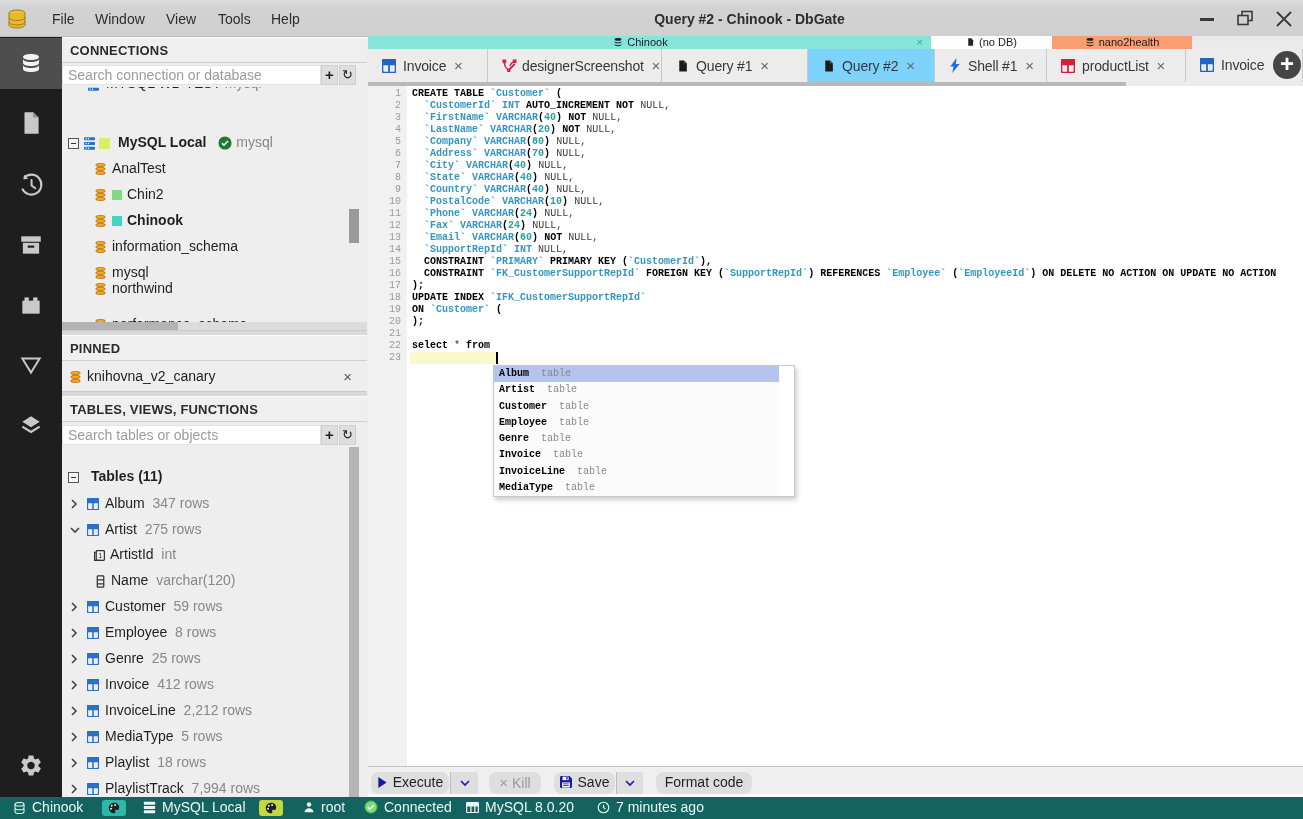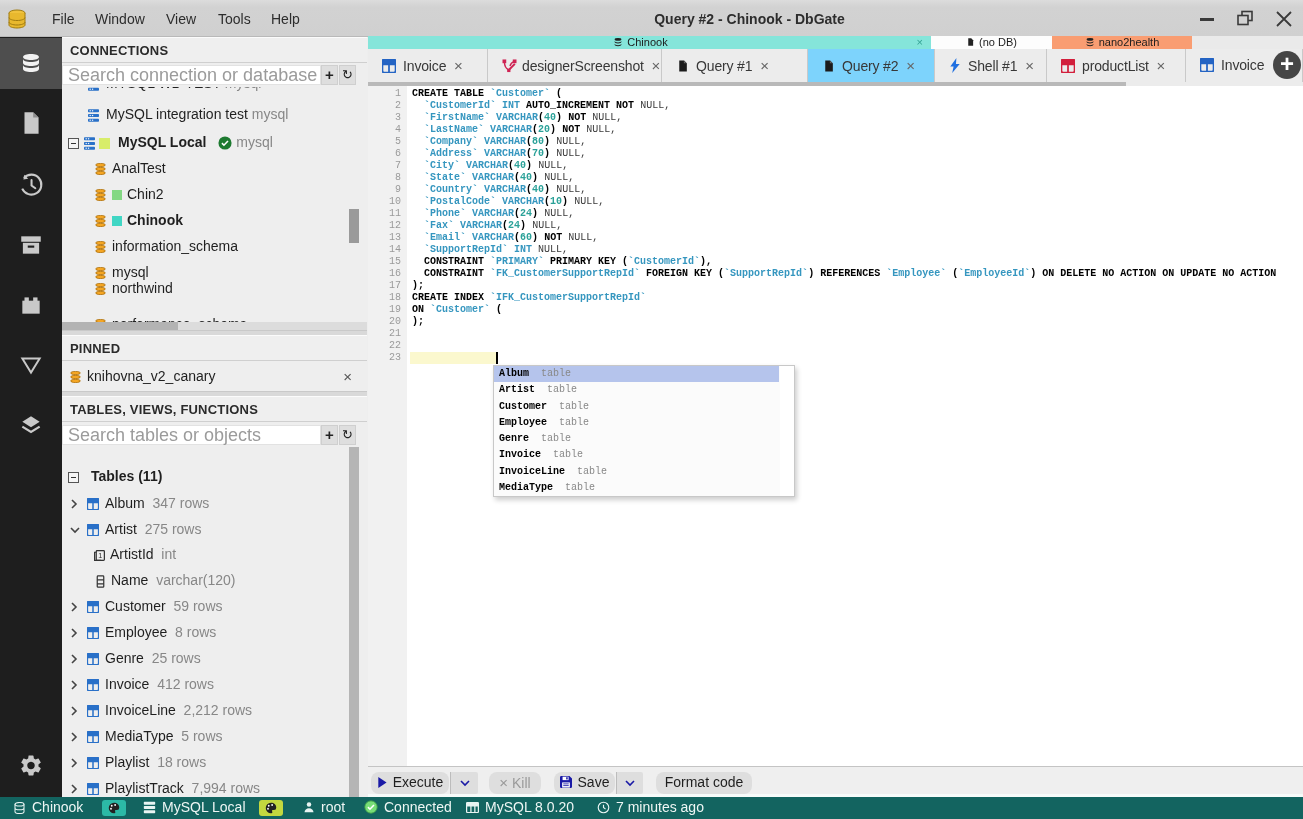--- a/index.html
+++ b/index.html
@@ -14,21 +14,21 @@
 
 
 #iconbar { position:absolute; left:0; top:37px; width:62px; height:760px; background:#1e1e1e; }
 #iconbar .sel { position:absolute; left:0; top:1px; width:62px; height:51px; background:#4e4e4e; }
 #iconbar svg { position:absolute; left:50%; transform:translateX(-50%); }
 
 
 #sidebar { position:absolute; left:62px; top:37px; width:368px; height:760px; background:#eeeeee; border-right:1px solid #c6c6c6; }
 .secth { position:absolute; left:0; width:305px; height:26px; background:#efefef; border-bottom:1px solid #cfcfcf; border-top:1px solid #fbfbfb; font-size:13px; font-weight:bold; color:#2b2b2b; line-height:25px; padding-left:8px; letter-spacing:0.2px;}
 .searchrow { position:absolute; left:0; width:305px; height:20px; }
-.searchrow .inp { position:absolute; left:0; top:0; height:20px; background:#fff; font-size:18px; color:#9b9b9b; line-height:19px; padding-left:5px; border:1px solid #e2e2e2;}
+.searchrow .inp { position:absolute; left:0; top:0; height:20px; background:#fff; font-size:14px; color:#9b9b9b; line-height:19px; padding-left:5px; border:1px solid #e2e2e2;}
 .sbtn { position:absolute; top:0; width:17px; height:20px; background:#dedede; border:1px solid #cfcfcf; color:#222; text-align:center; }
 .row { position:absolute; left:0; width:290px; height:26px; font-size:14px; color:#1f1f1f; white-space:nowrap; }
 .row .gray { color:#878787; }
 .row svg, .row .chip { vertical-align:middle; }
 .divider { position:absolute; left:0; width:305px; background:#d9d9d9; border-top:1px solid #c9c9c9;}
 
 
 #grouprow { position:absolute; left:368px; top:36px; width:935px; height:13px; background:#eaeaea; font-size:11px; color:#1c1c1c;}
 #grouprow .g { position:absolute; top:0; height:13px; text-align:center; line-height:13px; }
 #tabsrow { position:absolute; left:368px; top:49px; width:935px; height:33px; background:#eaeaea; }
@@ -162,37 +162,20 @@
           </g>
           <g fill="#eaf2fb">
             <rect x="2" y="1.2" width="1.6" height="1.6"></rect>
             <rect x="5" y="1.2" width="1.6" height="1.6"></rect>
             <rect x="2" y="7.2" width="1.6" height="1.6"></rect>
             <rect x="5" y="7.2" width="1.6" height="1.6"></rect>
             <rect x="2" y="13.2" width="1.6" height="1.6"></rect>
             <rect x="5" y="13.2" width="1.6" height="1.6"></rect>
           </g>
         </svg>MYSQL WD TEST <span class="gray">mysql</span>
-    </div>
-    <div class="row" style="top:14px;left:26px;line-height:26px">
-      <svg width="11" height="13" viewBox="0 0 14 16" style="margin-right:7px">
-          <g fill="#2970c8">
-            <rect x="0" y="0" width="14" height="4" rx="1"></rect>
-            <rect x="0" y="6" width="14" height="4" rx="1"></rect>
-            <rect x="0" y="12" width="14" height="4" rx="1"></rect>
-          </g>
-          <g fill="#eaf2fb">
-            <rect x="2" y="1.2" width="1.6" height="1.6"></rect>
-            <rect x="5" y="1.2" width="1.6" height="1.6"></rect>
-            <rect x="2" y="7.2" width="1.6" height="1.6"></rect>
-            <rect x="5" y="7.2" width="1.6" height="1.6"></rect>
-            <rect x="2" y="13.2" width="1.6" height="1.6"></rect>
-            <rect x="5" y="13.2" width="1.6" height="1.6"></rect>
-          </g>
-        </svg>MySQL integration test <span class="gray">mysql</span>
     </div>
     <div class="row" style="top:42px;left:6px;line-height:26px">
       <span style="display:inline-block;width:11px;height:11px;border:1px solid #555;position:relative;vertical-align:middle;margin-right:5px;background:#f5f5f5"><span style="position:absolute;left:2px;right:2px;top:4px;height:1px;background:#333"></span></span><svg width="11" height="13" viewBox="0 0 14 16" style="margin-right:4px">
           <g fill="#2970c8">
             <rect x="0" y="0" width="14" height="4" rx="1"></rect>
             <rect x="0" y="6" width="14" height="4" rx="1"></rect>
             <rect x="0" y="12" width="14" height="4" rx="1"></rect>
           </g>
           <g fill="#eaf2fb">
             <rect x="2" y="1.2" width="1.6" height="1.6"></rect>
@@ -409,24 +392,25 @@
 <div class="ln">  <span class="i">`State`</span> <span class="i">VARCHAR</span><b>(</b><span class="n">40</span><b>)</b> <span class="c">NULL,</span></div>
 <div class="ln">  <span class="i">`Country`</span> <span class="i">VARCHAR</span><b>(</b><span class="n">40</span><b>)</b> <span class="c">NULL,</span></div>
 <div class="ln">  <span class="i">`PostalCode`</span> <span class="i">VARCHAR</span><b>(</b><span class="n">10</span><b>)</b> <span class="c">NULL,</span></div>
 <div class="ln">  <span class="i">`Phone`</span> <span class="i">VARCHAR</span><b>(</b><span class="n">24</span><b>)</b> <span class="c">NULL,</span></div>
 <div class="ln">  <span class="i">`Fax`</span> <span class="i">VARCHAR</span><b>(</b><span class="n">24</span><b>)</b> <span class="c">NULL,</span></div>
 <div class="ln">  <span class="i">`Email`</span> <span class="i">VARCHAR</span><b>(</b><span class="n">60</span><b>)</b> <b>NOT</b> <span class="c">NULL,</span></div>
 <div class="ln">  <span class="i">`SupportRepId`</span> <span class="i">INT</span> <span class="c">NULL,</span></div>
 <div class="ln">  <b>CONSTRAINT</b> <span class="i">`PRIMARY`</span> <b>PRIMARY KEY (</b><span class="i">`CustomerId`</span><b>),</b></div>
 <div class="ln">  <b>CONSTRAINT</b> <span class="i">`FK_CustomerSupportRepId`</span> <b>FOREIGN KEY (</b><span class="i">`SupportRepId`</span><b>) REFERENCES</b> <span class="i">`Employee`</span> <b>(</b><span class="i">`EmployeeId`</span><b>) ON DELETE NO ACTION ON UPDATE NO ACTION</b></div>
 <div class="ln"><b>);</b></div>
-<div class="ln"><b>CREATE INDEX</b> <span class="i">`IFK_CustomerSupportRepId`</span></div>
+<div class="ln"><b>UPDATE INDEX</b> <span class="i">`IFK_CustomerSupportRepId`</span></div>
 <div class="ln"><b>ON</b> <span class="i">`Customer`</span> <b>(</b></div>
 <div class="ln"><b>);</b></div>
 <div class="ln"></div>
+<div class="ln"><b>select</b> <span class="c">*</span> <b>from</b> </div>
     </div>
   <div id="cursor"></div>
   <div id="popup">
       <div style="position:absolute;right:0;top:0;width:14px;height:130px;background:#fff"></div>
       <div class="prow selp"><b>Album</b>  <span class="meta">table</span></div>
 <div class="prow"><b>Artist</b>  <span class="meta">table</span></div>
 <div class="prow"><b>Customer</b>  <span class="meta">table</span></div>
 <div class="prow"><b>Employee</b>  <span class="meta">table</span></div>
 <div class="prow"><b>Genre</b>  <span class="meta">table</span></div>
 <div class="prow"><b>Invoice</b>  <span class="meta">table</span></div>

